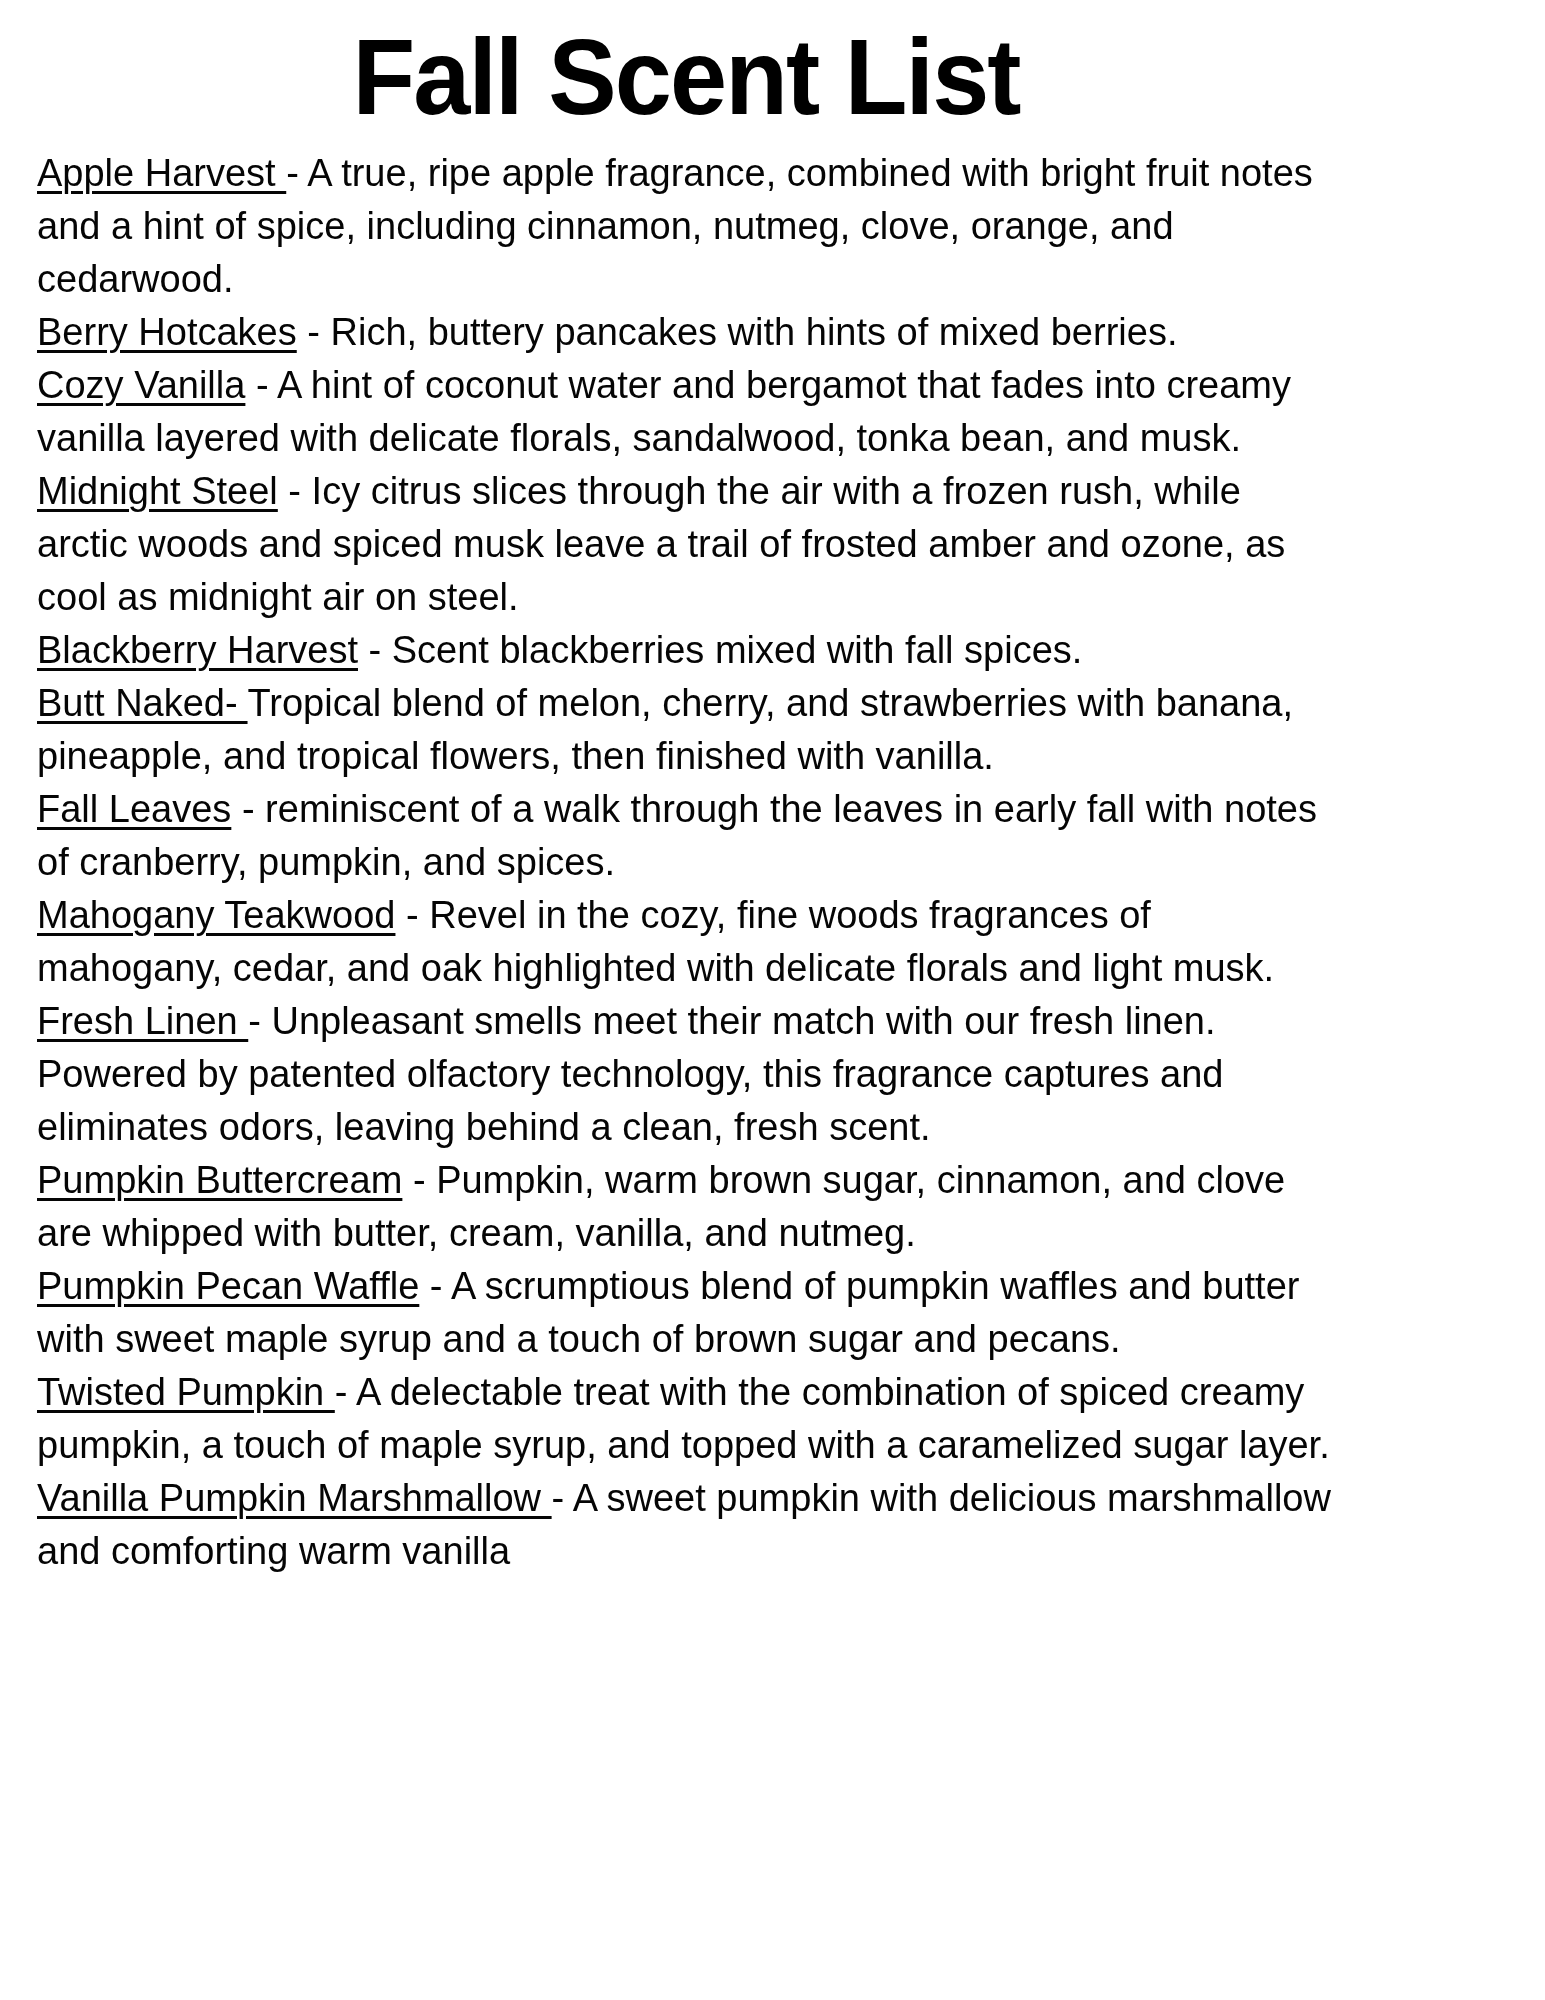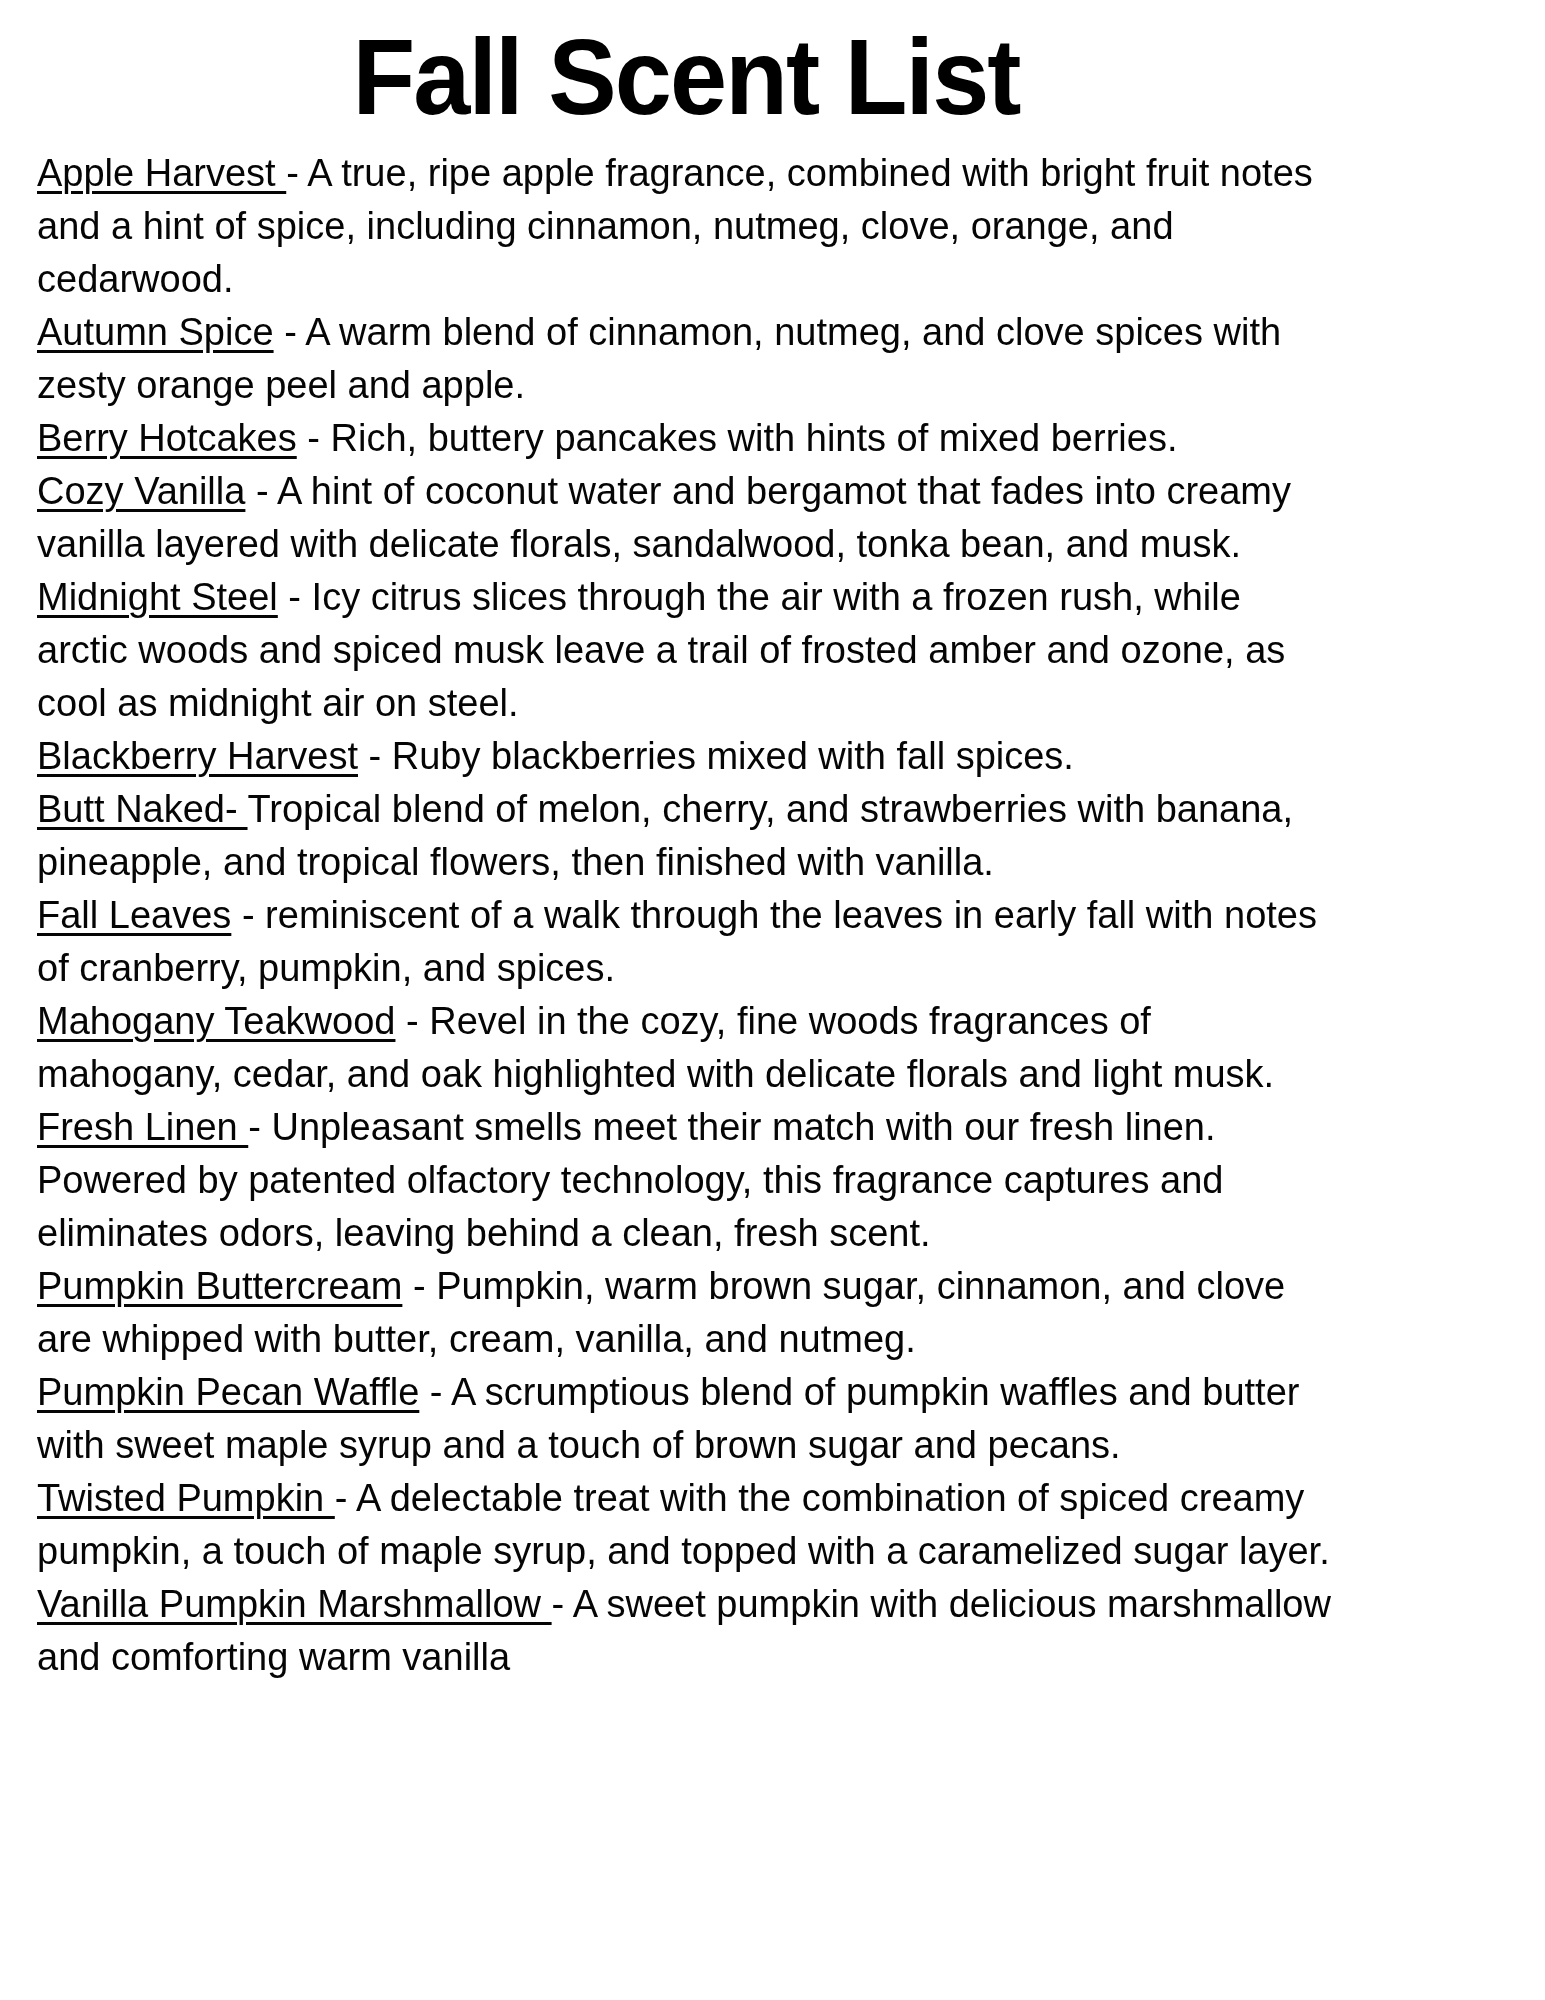--- a/index.html
+++ b/index.html
@@ -54,25 +54,24 @@
   }
 </style>
 </head>
 <body>
 
 <div class="page">
   <h1 class="title"><span class="title-text">Fall Scent List</span></h1>
 
   <div class="content">
     <p class="entry"><u class="scent-name">Apple Harvest </u><span class="scent-desc">- A true, ripe apple fragrance, combined with bright fruit notes and a hint of spice, including cinnamon, nutmeg, clove, orange, and cedarwood.</span></p>
-    <p class="entry"><u class="scent-name">Autumn Spice</u><span class="scent-desc"> - A warm blend of cinnamon, nutmeg, and clove spices with zesty orange peel and apple.</span></p>
     <p class="entry"><u class="scent-name">Berry Hotcakes</u><span class="scent-desc"> - Rich, buttery pancakes with hints of mixed berries.</span></p>
     <p class="entry"><u class="scent-name">Cozy Vanilla</u><span class="scent-desc"> - A hint of coconut water and bergamot that fades into creamy vanilla layered with delicate florals, sandalwood, tonka bean, and musk.</span></p>
     <p class="entry"><u class="scent-name">Midnight Steel</u><span class="scent-desc"> - Icy citrus slices through the air with a frozen rush, while arctic woods and spiced musk leave a trail of frosted amber and ozone, as cool as midnight air on steel.</span></p>
-    <p class="entry"><u class="scent-name">Blackberry Harvest</u><span class="scent-desc"> - Ruby blackberries mixed with fall spices.</span></p>
+    <p class="entry"><u class="scent-name">Blackberry Harvest</u><span class="scent-desc"> - Scent blackberries mixed with fall spices.</span></p>
     <p class="entry"><u class="scent-name">Butt Naked- </u><span class="scent-desc">Tropical blend of melon, cherry, and strawberries with banana, pineapple, and tropical flowers, then finished with vanilla.</span></p>
     <p class="entry"><u class="scent-name">Fall Leaves</u><span class="scent-desc"> - reminiscent of a walk through the leaves in early fall with notes of cranberry, pumpkin, and spices.</span></p>
     <p class="entry"><u class="scent-name">Mahogany Teakwood</u><span class="scent-desc"> - Revel in the cozy, fine woods fragrances of mahogany, cedar, and oak highlighted with delicate florals and light musk.</span></p>
     <p class="entry"><u class="scent-name">Fresh Linen </u><span class="scent-desc">- Unpleasant smells meet their match with our fresh linen. Powered by patented olfactory technology, this fragrance captures and eliminates odors, leaving behind a clean, fresh scent.</span></p>
     <p class="entry"><u class="scent-name">Pumpkin Buttercream</u><span class="scent-desc"> - Pumpkin, warm brown sugar, cinnamon, and clove are whipped with butter, cream, vanilla, and nutmeg.</span></p>
     <p class="entry"><u class="scent-name">Pumpkin Pecan Waffle</u><span class="scent-desc"> - A scrumptious blend of pumpkin waffles and butter with sweet maple syrup and a touch of brown sugar and pecans.</span></p>
     <p class="entry"><u class="scent-name">Twisted Pumpkin </u><span class="scent-desc">- A delectable treat with the combination of spiced creamy pumpkin, a touch of maple syrup, and topped with a caramelized sugar layer.</span></p>
     <p class="entry"><u class="scent-name">Vanilla Pumpkin Marshmallow </u><span class="scent-desc">- A sweet pumpkin with delicious marshmallow and comforting warm vanilla</span></p>
   </div>
 </div>

